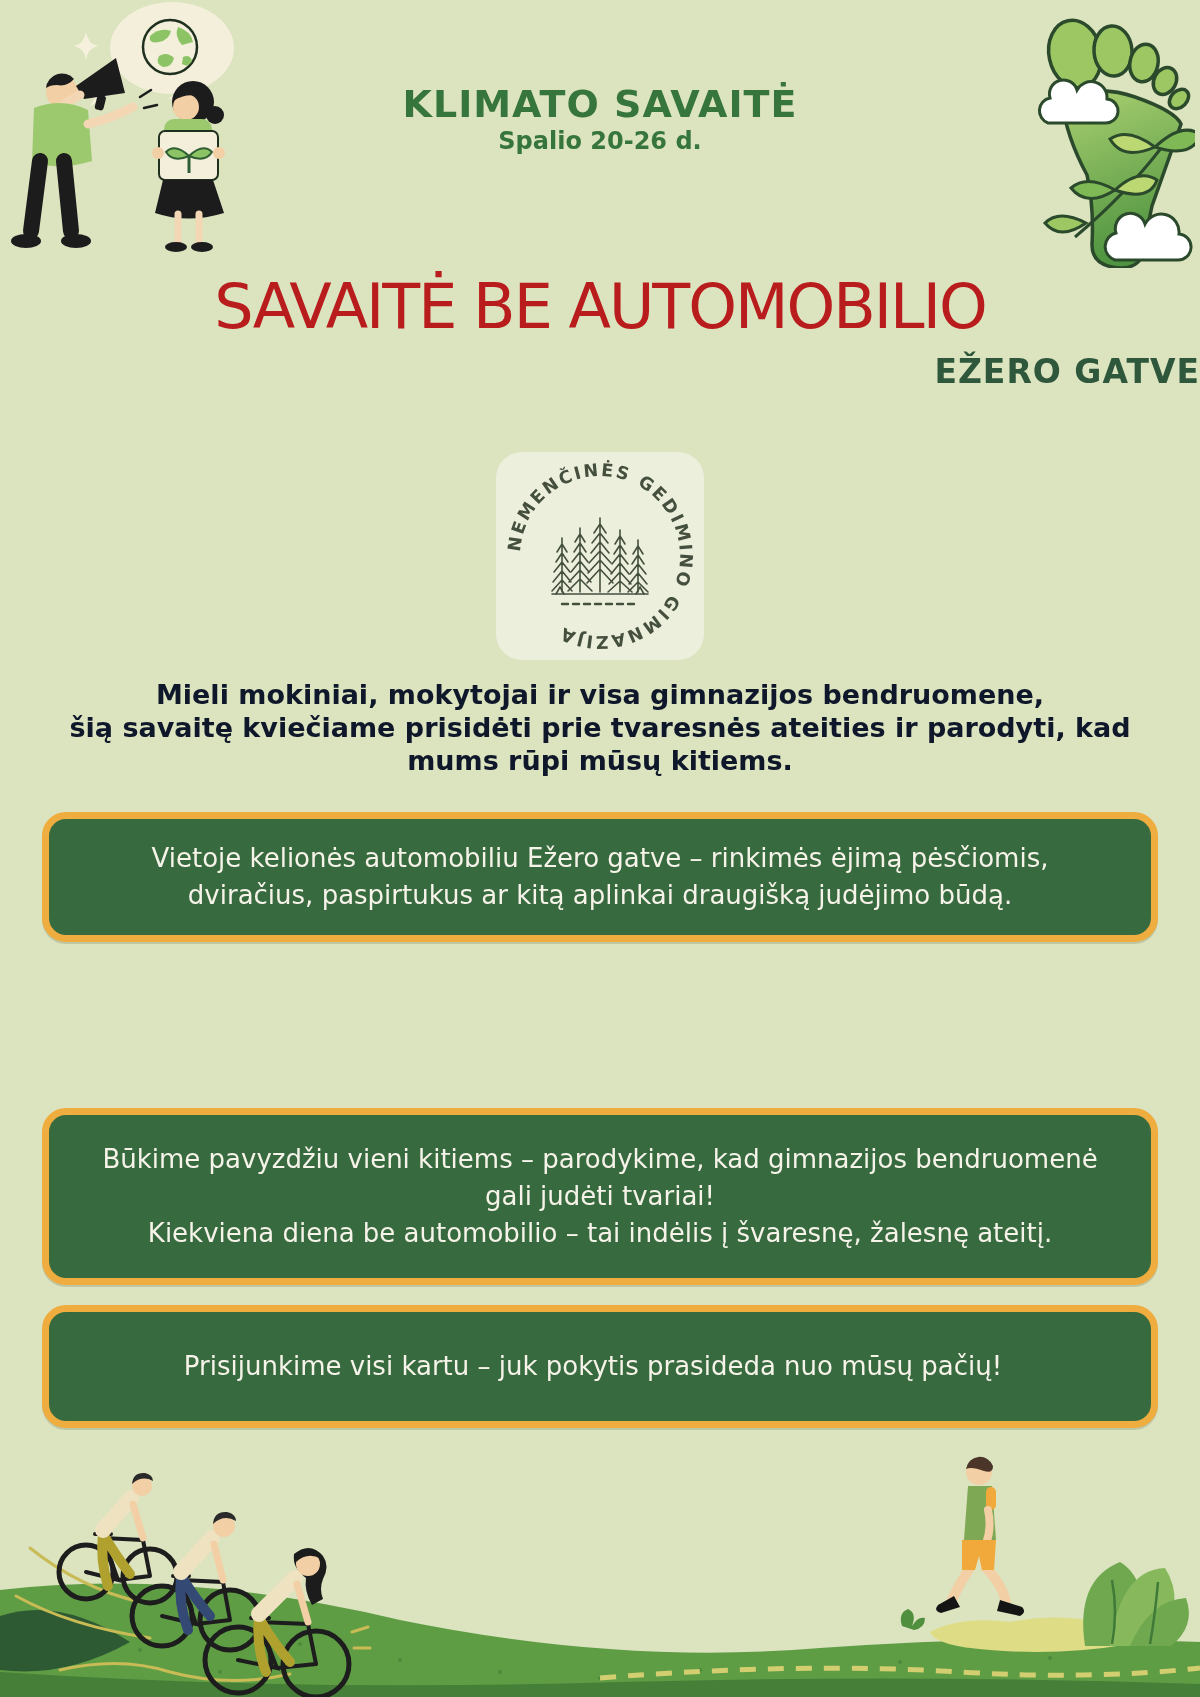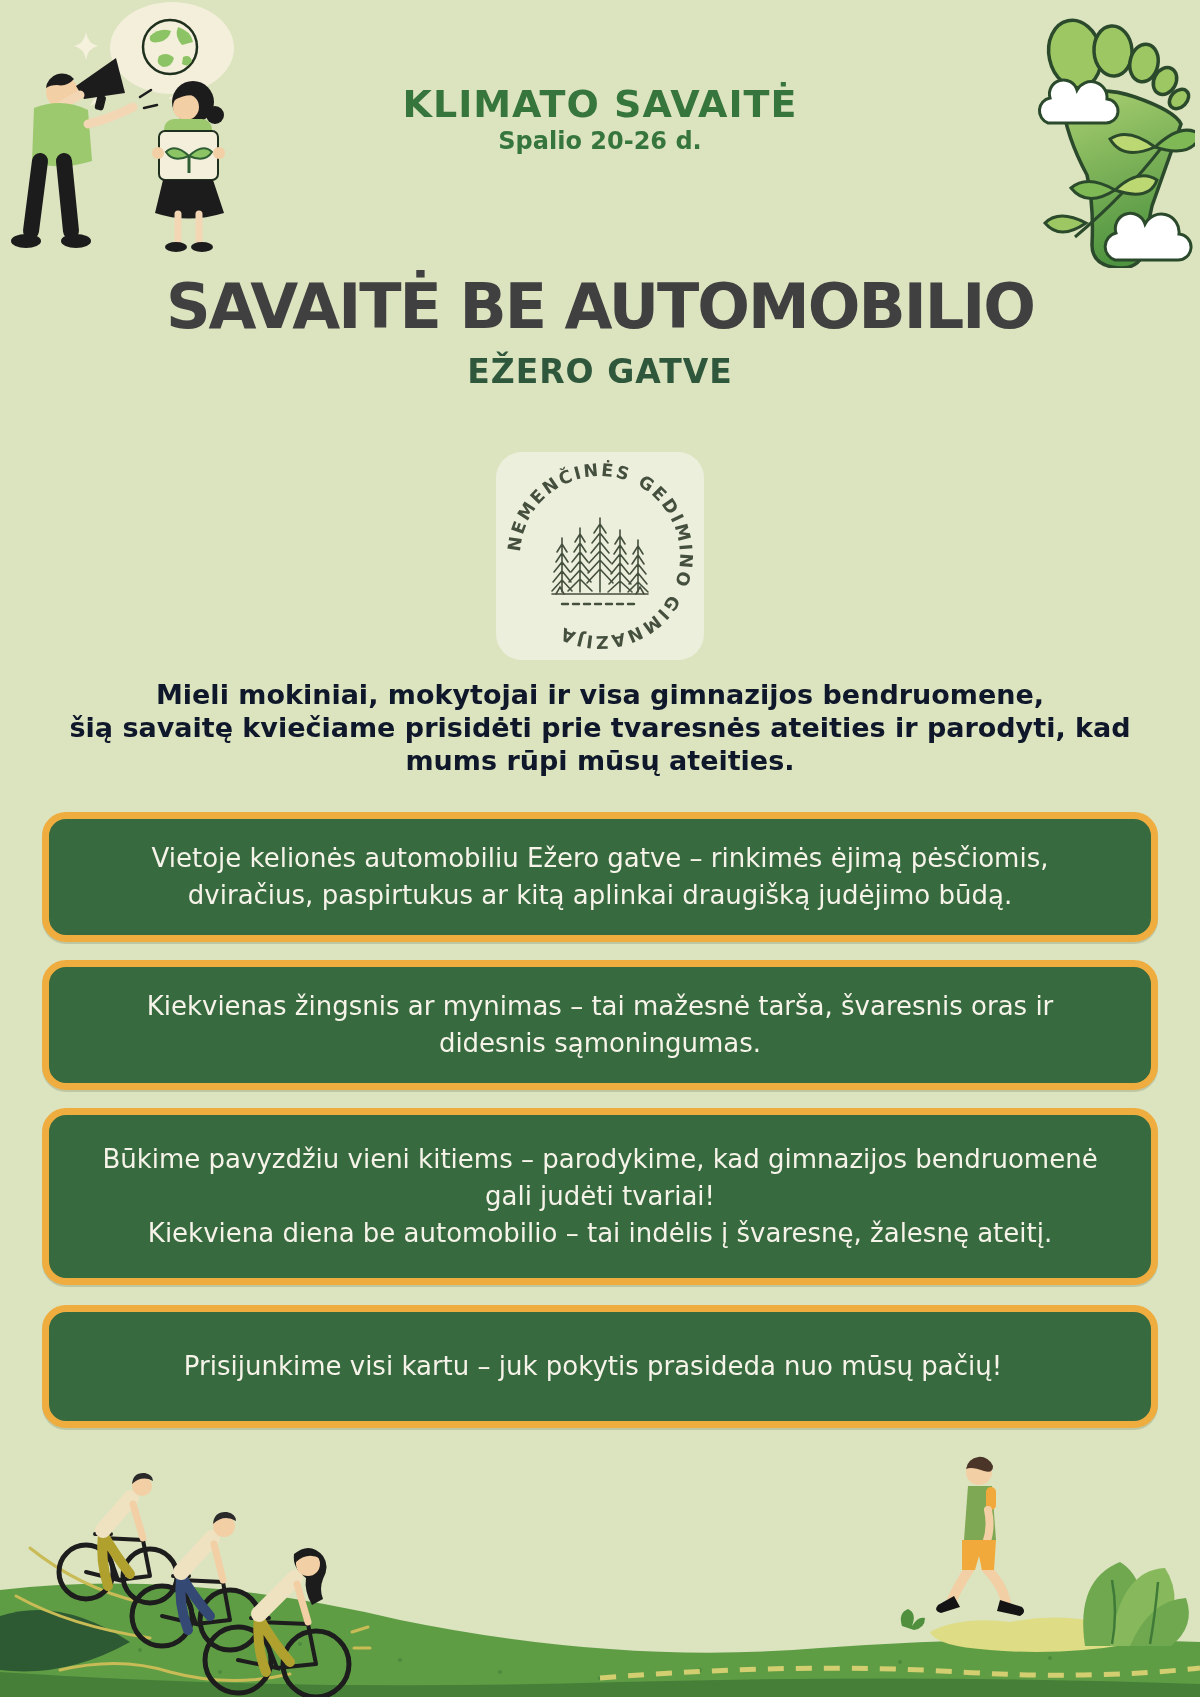--- a/index.html
+++ b/index.html
@@ -11,22 +11,22 @@
   .poster *{box-sizing:border-box;}
   p{margin:0;}
   .illus{position:absolute;}
   .illus-top-left{left:0;top:0;}
   .illus-top-right{left:945px;top:6px;}
   .header{position:absolute;top:82px;left:0;width:100%;text-align:center;
     color:#36753b;font-weight:bold;line-height:1.18;}
   .event-title{font-size:38px;letter-spacing:1px;}
   .event-dates{font-size:24px;text-align:center;}
   .main-title{position:absolute;top:276px;left:0;width:100%;text-align:center;
-    font-size:62px;font-weight:bold;color:#404040;letter-spacing:-2px;line-height:1;}
-  .subtitle{position:absolute;top:352px;left:0;width:100%;text-align:center;
+    font-size:62px;font-weight:normal;color:#b91c1c;letter-spacing:-2px;line-height:1;}
+  .subtitle{position:absolute;top:352px;left:0;width:100%;text-align:right;
     font-size:33px;font-weight:bold;color:#2e573c;letter-spacing:1px;}
   .logo-card{position:absolute;top:452px;left:496px;width:208px;height:208px;
     background:#edefdd;border-radius:26px;}
   .logo-card svg{display:block;}
   .logo-ring-text{font-size:17.5px;font-weight:bold;letter-spacing:2.2px;fill:#454f3e;
     font-family:"DejaVu Sans","Liberation Sans",sans-serif;}
   .intro{position:absolute;top:678px;left:0;width:100%;text-align:center;
     font-size:27px;font-weight:bold;color:#0f172a;line-height:33px;}
   .msg-box{position:absolute;left:42px;width:1116px;
     background:#386a40;border:7px solid #f0ad3f;border-radius:24px;
@@ -149,28 +149,25 @@
         <path d="M56,142 H152"></path>
         <path d="M60,142 l4,-7 4,7 M140,142 l4,-7 4,7"></path>
         <path d="M66,152 H142" stroke-dasharray="6 5" stroke-width="2.4"></path>
       </g>
     </svg>
   </div>
 
   <div class="intro">
     <div>Mieli mokiniai, mokytojai ir visa gimnazijos bendruomene,</div>
     <div>šią savaitę kviečiame prisidėti prie tvaresnės ateities ir parodyti, kad</div>
-    <div>mums rūpi mūsų ateities.</div>
+    <div>mums rūpi mūsų kitiems.</div>
   </div>
 
   <div class="msg-box box1">
     <p>Vietoje kelionės automobiliu Ežero gatve – rinkimės ėjimą pėsčiomis, dviračius, paspirtukus ar kitą aplinkai draugišką judėjimo būdą.</p>
-  </div>
-  <div class="msg-box box2">
-    <p>Kiekvienas žingsnis ar mynimas – tai mažesnė tarša, švaresnis oras ir didesnis sąmoningumas.</p>
   </div>
   <div class="msg-box box3">
     <p>Būkime pavyzdžiu vieni kitiems – parodykime, kad gimnazijos bendruomenė gali judėti tvariai!</p>
     <p>Kiekviena diena be automobilio – tai indėlis į švaresnę, žalesnę ateitį.</p>
   </div>
   <div class="msg-box box4">
     <p>Prisijunkime visi kartu – juk pokytis prasideda nuo mūsų pačių!</p>
   </div>
 
   <svg class="bottom-scene" width="1200" height="277" viewBox="0 0 1200 277">

